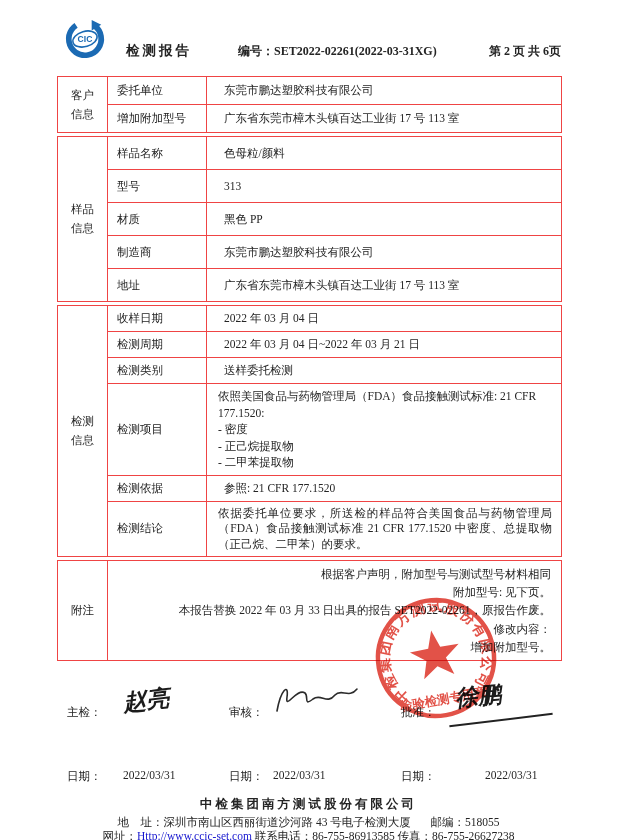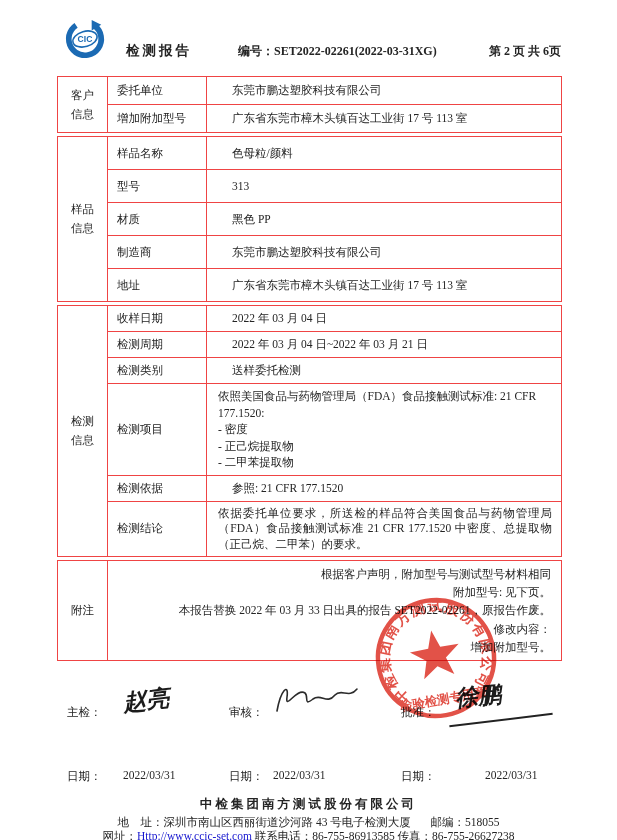--- a/index.html
+++ b/index.html
@@ -16,21 +16,21 @@
   .hdr-page{font-weight:bold;font-size:12px;margin-left:auto;white-space:nowrap;}
   
   .tables{margin:16px 56px 0 57px;}
   table.sec{border-collapse:collapse;width:504px;table-layout:fixed;margin-top:3px;}
   table.sec:first-child{margin-top:0;}
   .sec td{border:1px solid #ef4444;font-size:11.5px;vertical-align:middle;word-break:break-word;}
   col.c1{width:50px;} col.c2{width:99px;} col.c3{width:355px;}
   col.n2{width:454px;}
   td.group{text-align:center;line-height:19px;}
   td.lbl{padding-left:9px;}
-  td.val{padding-left:25px;padding-right:8px;}
+  td.val{padding-left:17px;padding-right:8px;}
   .t1 tr{height:28px;}
   .t2 tr{height:33px;}
   .t3 tr.r-s{height:26px;}
   .t3 td.cell-lines{line-height:16.5px;padding:4px 8px 4px 11px;}
   .t3 td.concl{line-height:15.5px;padding:4px 9px 4px 11px;text-align:justify;}
   .t4 td.notes-cell{padding:4px 10px 4px 11px;line-height:18.2px;text-align:right;}
   
   .stamp{position:absolute;left:372px;top:594px;width:128px;height:128px;
          transform:rotate(-10deg);opacity:.85;pointer-events:none;mix-blend-mode:multiply;}
   

